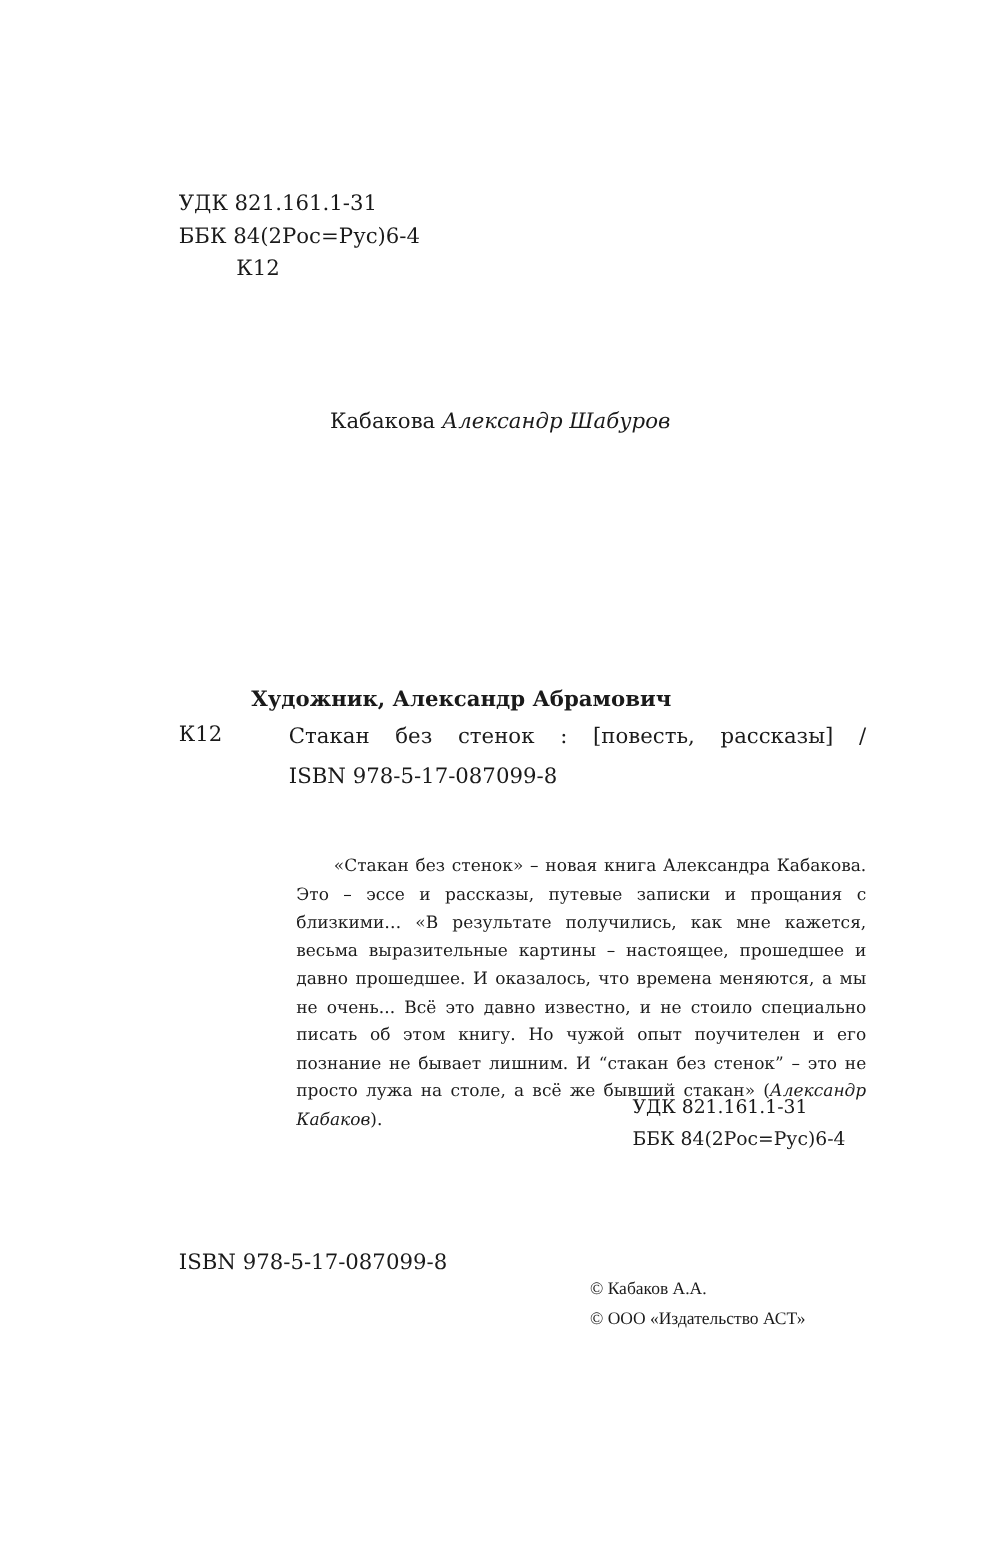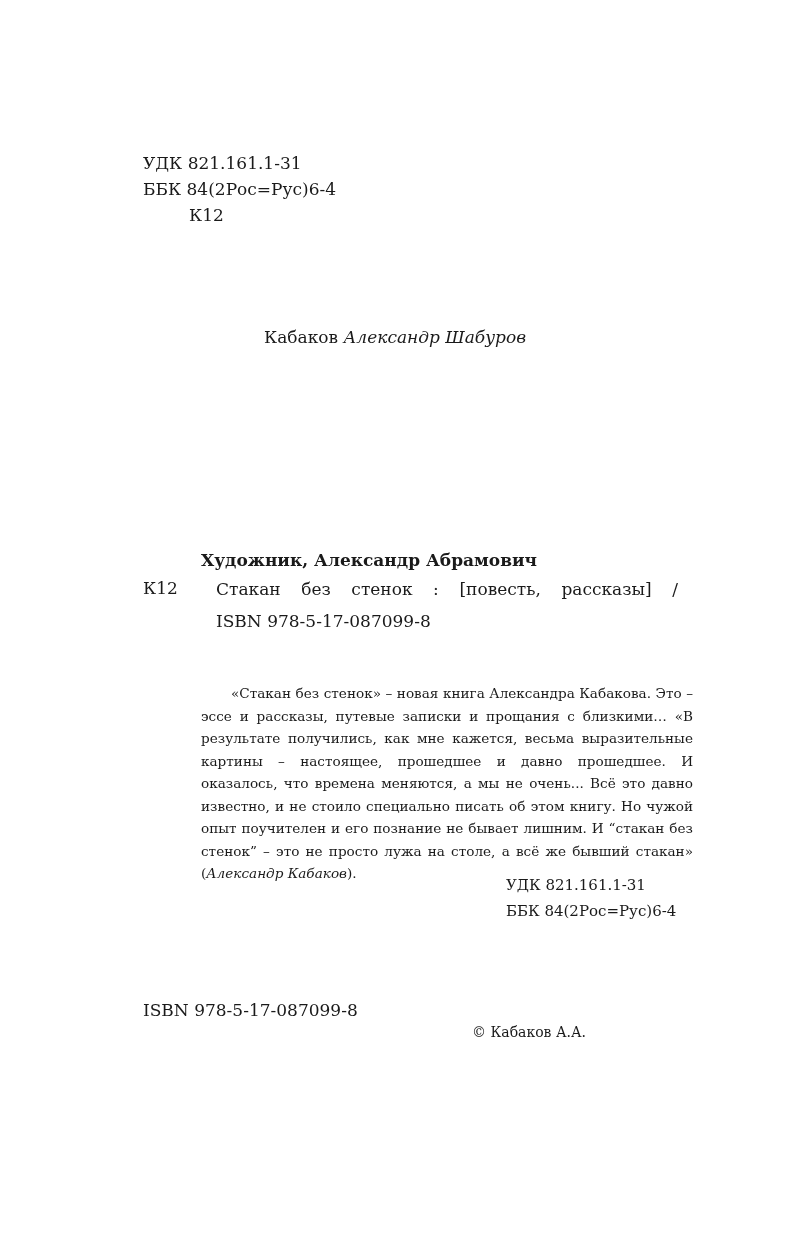--- a/index.html
+++ b/index.html
@@ -23,21 +23,21 @@
 
     .artist { left: 264px; top: 325px; font-size: 17px; line-height: 24px; }
     .artist .name { font-style: italic; text-align: center; }
 
     .author { left: 201px; top: 548px; font-size: 17px; font-weight: bold; line-height: 24px; }
 
     .code-k12 { left: 143px; top: 576px; font-size: 17px; line-height: 24px; }
 
     .biblio {
       position: absolute;
-      left: 186px;
+      left: 201px;
       top: 576px;
       width: 492px;
       font-size: 17px;
       line-height: 26px;
       text-align: justify;
       white-space: normal;
     }
     .biblio .first { text-indent: 30px; text-align-last: justify; display: block; }
     .biblio .rest { display: block; }
     .biblio .isbn { display: block; padding-left: 30px; margin-top: 6px; }
@@ -46,42 +46,42 @@
       position: absolute;
       left: 201px;
       top: 682px;
       width: 492px;
       font-size: 13.6px;
       line-height: 22.5px;
       text-align: justify;
       white-space: normal;
       hyphens: manual;
     }
-    .annotation .para { display: block; text-indent: 30px; }
+    .annotation .para { display: block; text-indent: 30px; margin-left: 36px; }
     .annotation em { font-style: italic; }
 
     .cls-right { left: 506px; top: 872px; font-size: 15px; line-height: 26px; }
     .cls-right .line { display: block; }
 
     .isbn-bottom { left: 143px; top: 998px; font-size: 17px; line-height: 24px; }
 
     .copyright { left: 472px; top: 1020px; font-size: 14px; line-height: 24px; }
-    .copyright .line { display: block; }
+    .copyright .line { display: block; font-family: Liberation Serif, serif; }
   </style>
 </head>
 <body>
 
 <div class="abs cls-block">
   <span class="line">УДК 821.161.1-31</span>
   <span class="line">ББК 84(2Рос=Рус)6-4</span>
   <span class="line indent">К12</span>
 </div>
 
 <div class="abs artist">
-  <span>Кабаков</span>
+  <span>Кабакова</span>
   <span class="name">Александр Шабуров</span>
 </div>
 
 <div class="abs author">Художник, Александр Абрамович</div>
 
 <div class="abs code-k12">К12</div>
 
 <div class="biblio">
   <span class="first">Стакан без стенок : [повесть, рассказы] /</span>
   <span class="isbn">ISBN 978-5-17-087099-8</span>
@@ -93,13 +93,14 @@
 
 <div class="abs cls-right">
   <span class="line">УДК 821.161.1-31</span>
   <span class="line">ББК 84(2Рос=Рус)6-4</span>
 </div>
 
 <div class="abs isbn-bottom">ISBN 978-5-17-087099-8</div>
 
 <div class="abs copyright">
   <span class="line">© Кабаков А.А.</span>
+  <span class="line">© ООО «Издательство АСТ»</span>
 </div>
 
 </body></html>

